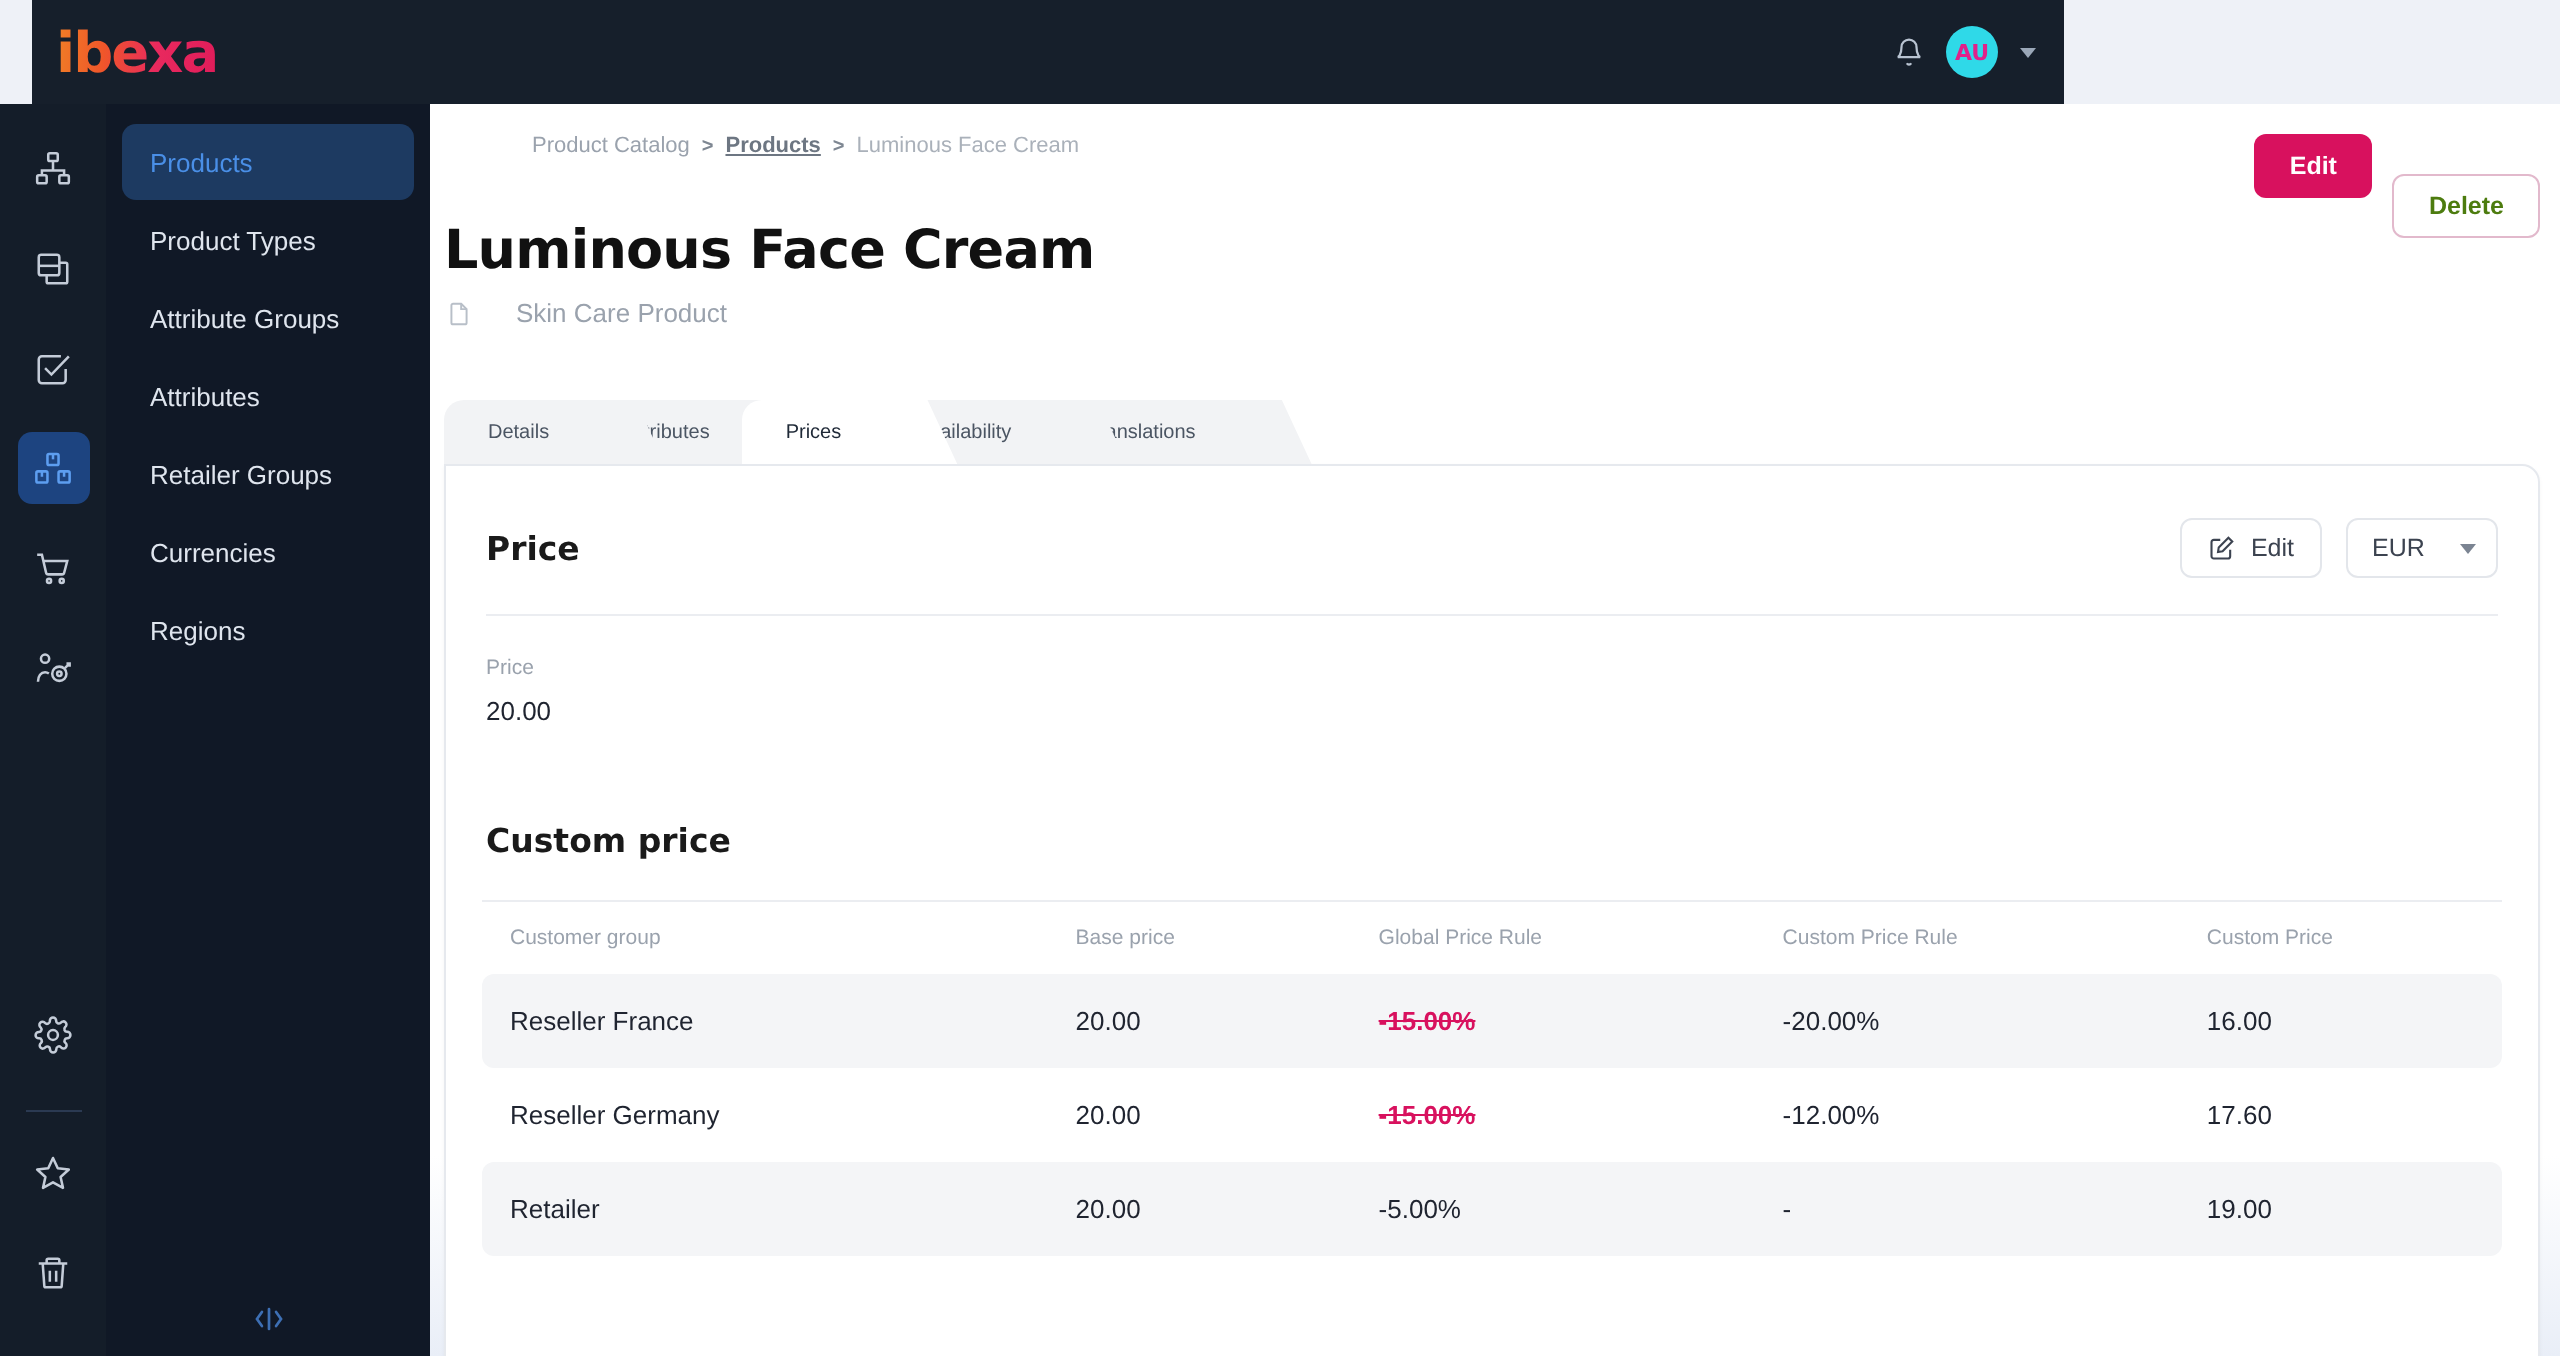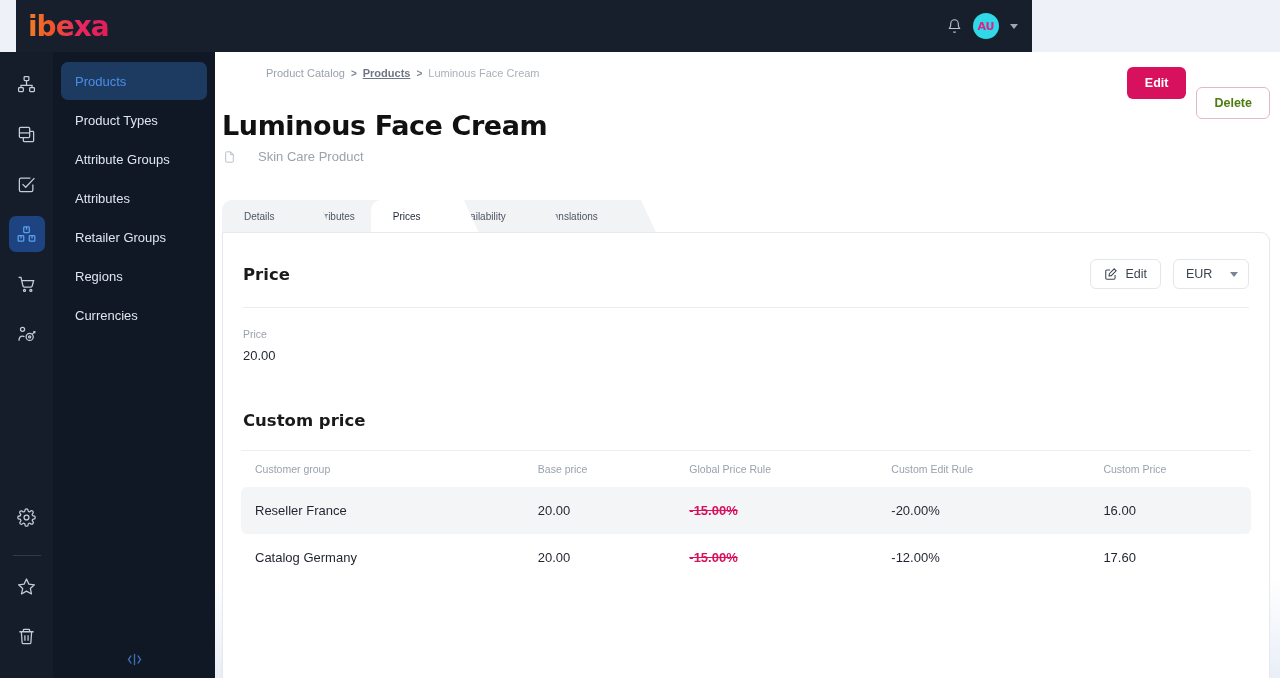--- a/index.html
+++ b/index.html
@@ -363,24 +363,24 @@
   <div class="nav-item">
     <span>Attribute Groups</span>
   </div>
   <div class="nav-item">
     <span>Attributes</span>
   </div>
   <div class="nav-item">
     <span>Retailer Groups</span>
   </div>
   <div class="nav-item">
+    <span>Currencies</span>
+  </div>
+  <div class="nav-item">
     <span>Regions</span>
-  </div>
-  <div class="nav-item">
-    <span>Currencies</span>
   </div>
 
   <div class="collapse-toggle">
     <span>
       <svg width="17" height="13" viewBox="0 0 24 18" fill="none" stroke="#3d6fb4" stroke-width="1.9" stroke-linecap="round">
         <path d="M7 4L3.5 9 7 14"></path>
           <path d="M17 4l3.5 5-3.5 5"></path>
           <path d="M12 2v14"></path>
       </svg>
     </span>
@@ -468,41 +468,48 @@
           <col class="col-b">
           <col class="col-c">
           <col class="col-d">
           <col class="col-e">
       </colgroup>
       <thead>
         <tr>
           <th>Customer group</th>
           <th>Base price</th>
           <th>Global Price Rule</th>
-          <th>Custom Edit Rule</th>
+          <th>Custom Price Rule</th>
           <th>Custom Price</th>
         </tr>
       </thead>
       <tbody>
         <tr class="zebra">
           <td>Reseller France</td>
           <td>20.00</td>
           <td>
             <span class="strike-rule">-15.00%</span>
           </td>
           <td>-20.00%</td>
           <td>16.00</td>
         </tr>
         <tr>
-          <td>Catalog Germany</td>
+          <td>Reseller Germany</td>
           <td>20.00</td>
           <td>
             <span class="strike-rule">-15.00%</span>
           </td>
           <td>-12.00%</td>
           <td>17.60</td>
         </tr>
+        <tr class="zebra">
+          <td>Retailer</td>
+          <td>20.00</td>
+          <td>-5.00%</td>
+          <td>-</td>
+          <td>19.00</td>
+        </tr>
       </tbody>
     </table>
 
   </div>
 
 </div>
 
 </body></html>

